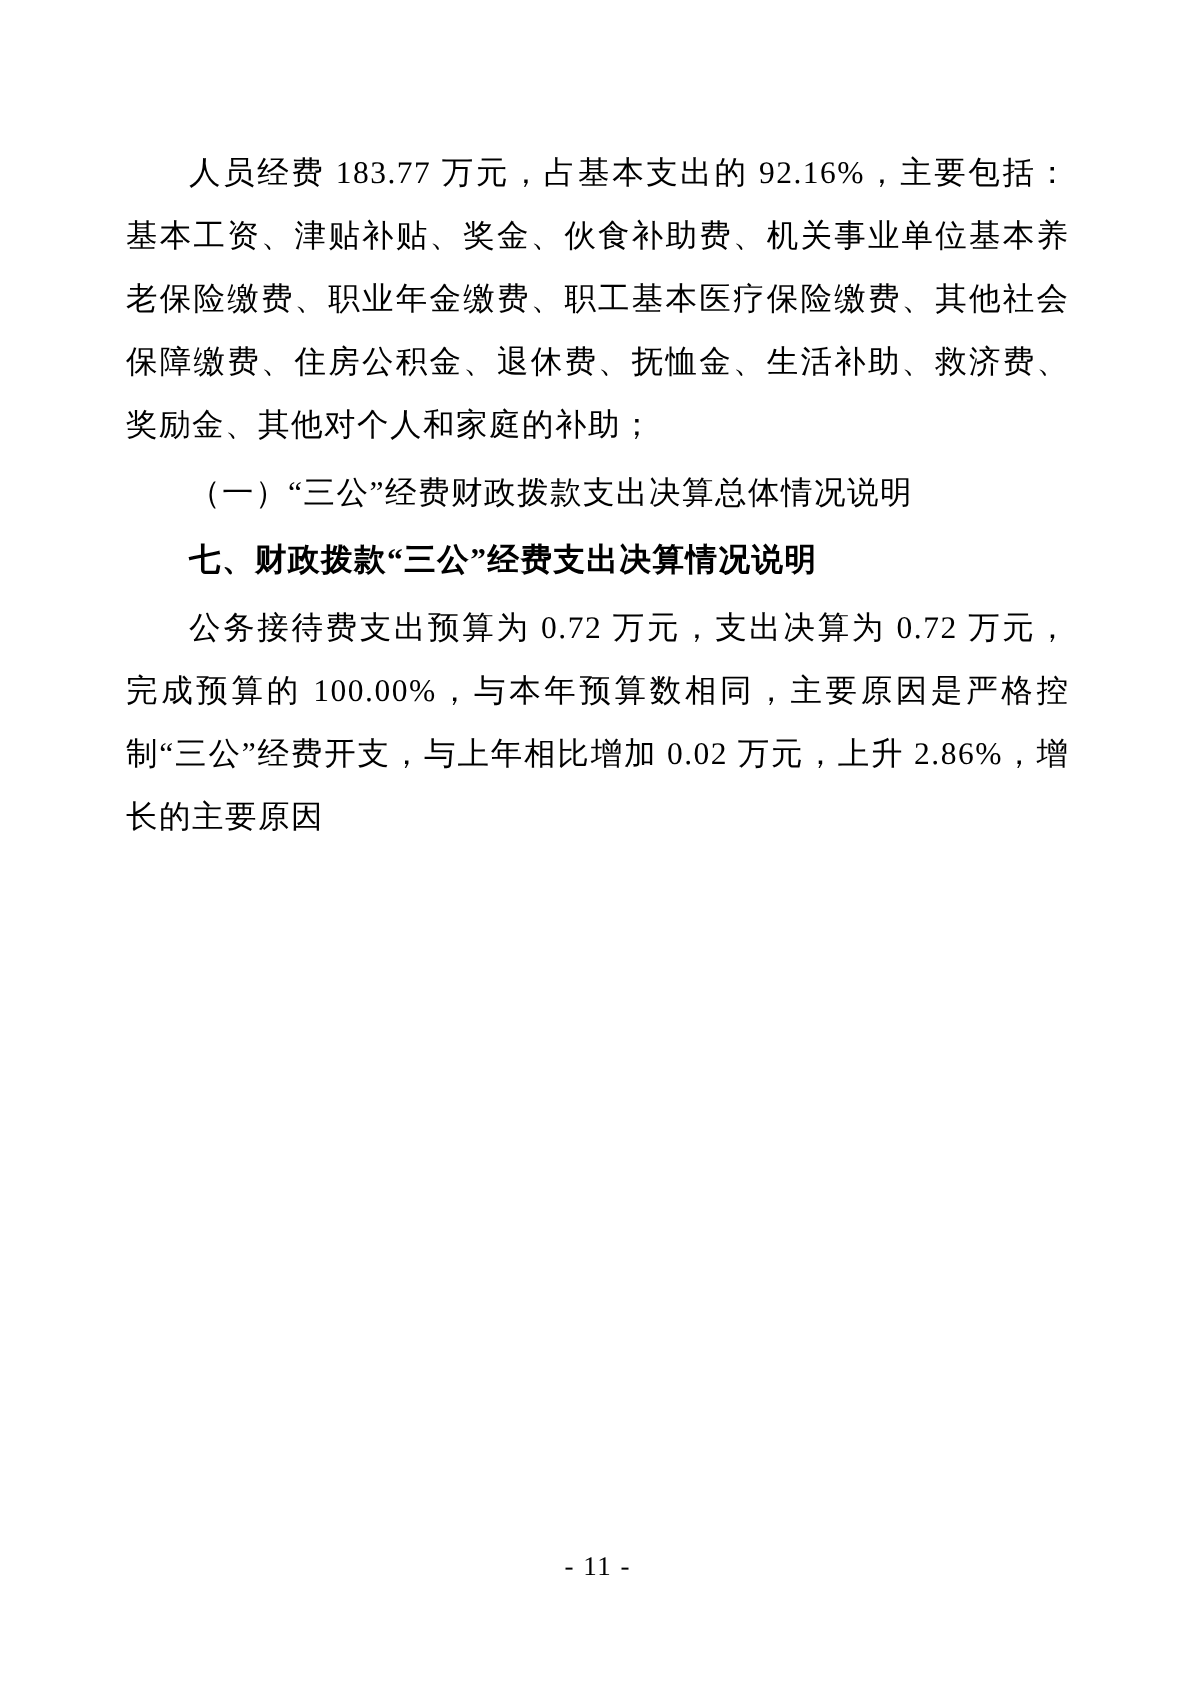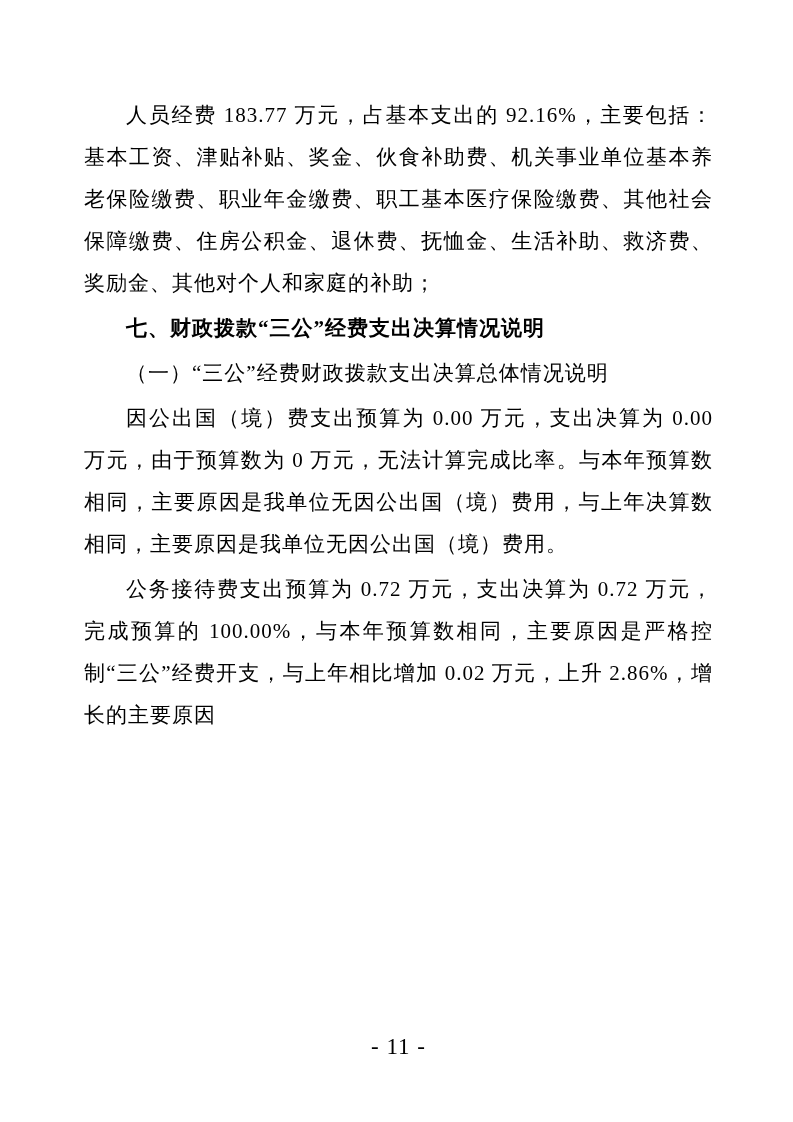--- a/index.html
+++ b/index.html
@@ -34,30 +34,29 @@
   }
   .heading-1 {
     font-weight: bold;
   }
   .footer {
     position: absolute;
     left: 4px;
     right: 0;
     top: 1034px;
     text-align: center;
-    font-size: 23px;
+    font-size: 18px;
     letter-spacing: 1px;
     color: #000000;
   }
 </style>
 </head>
 <body>
 
 <div class="page">
   <div class="content">
     <p class="para">人员经费 183.77 万元，占基本支出的 92.16%，主要包括：基本工资、津贴补贴、奖金、伙食补助费、机关事业单位基本养老保险缴费、职业年金缴费、职工基本医疗保险缴费、其他社会保障缴费、住房公积金、退休费、抚恤金、生活补助、救济费、奖励金、其他对个人和家庭的补助；</p>
+    <p class="para">（一）“三公”经费财政拨款支出决算总体情况说明</p>
     <p class="para heading-1">七、财政拨款“三公”经费支出决算情况说明</p>
-    <p class="para">（一）“三公”经费财政拨款支出决算总体情况说明</p>
-    <p class="para">因公出国（境）费支出预算为 0.00 万元，支出决算为 0.00 万元，由于预算数为 0 万元，无法计算完成比率。与本年预算数相同，主要原因是我单位无因公出国（境）费用，与上年决算数相同，主要原因是我单位无因公出国（境）费用。</p>
     <p class="para">公务接待费支出预算为 0.72 万元，支出决算为 0.72 万元，完成预算的 100.00%，与本年预算数相同，主要原因是严格控制“三公”经费开支，与上年相比增加 0.02 万元，上升 2.86%，增长的主要原因</p>
   </div>
   <div class="footer">- 11 -</div>
 </div>
 
 </body></html>

